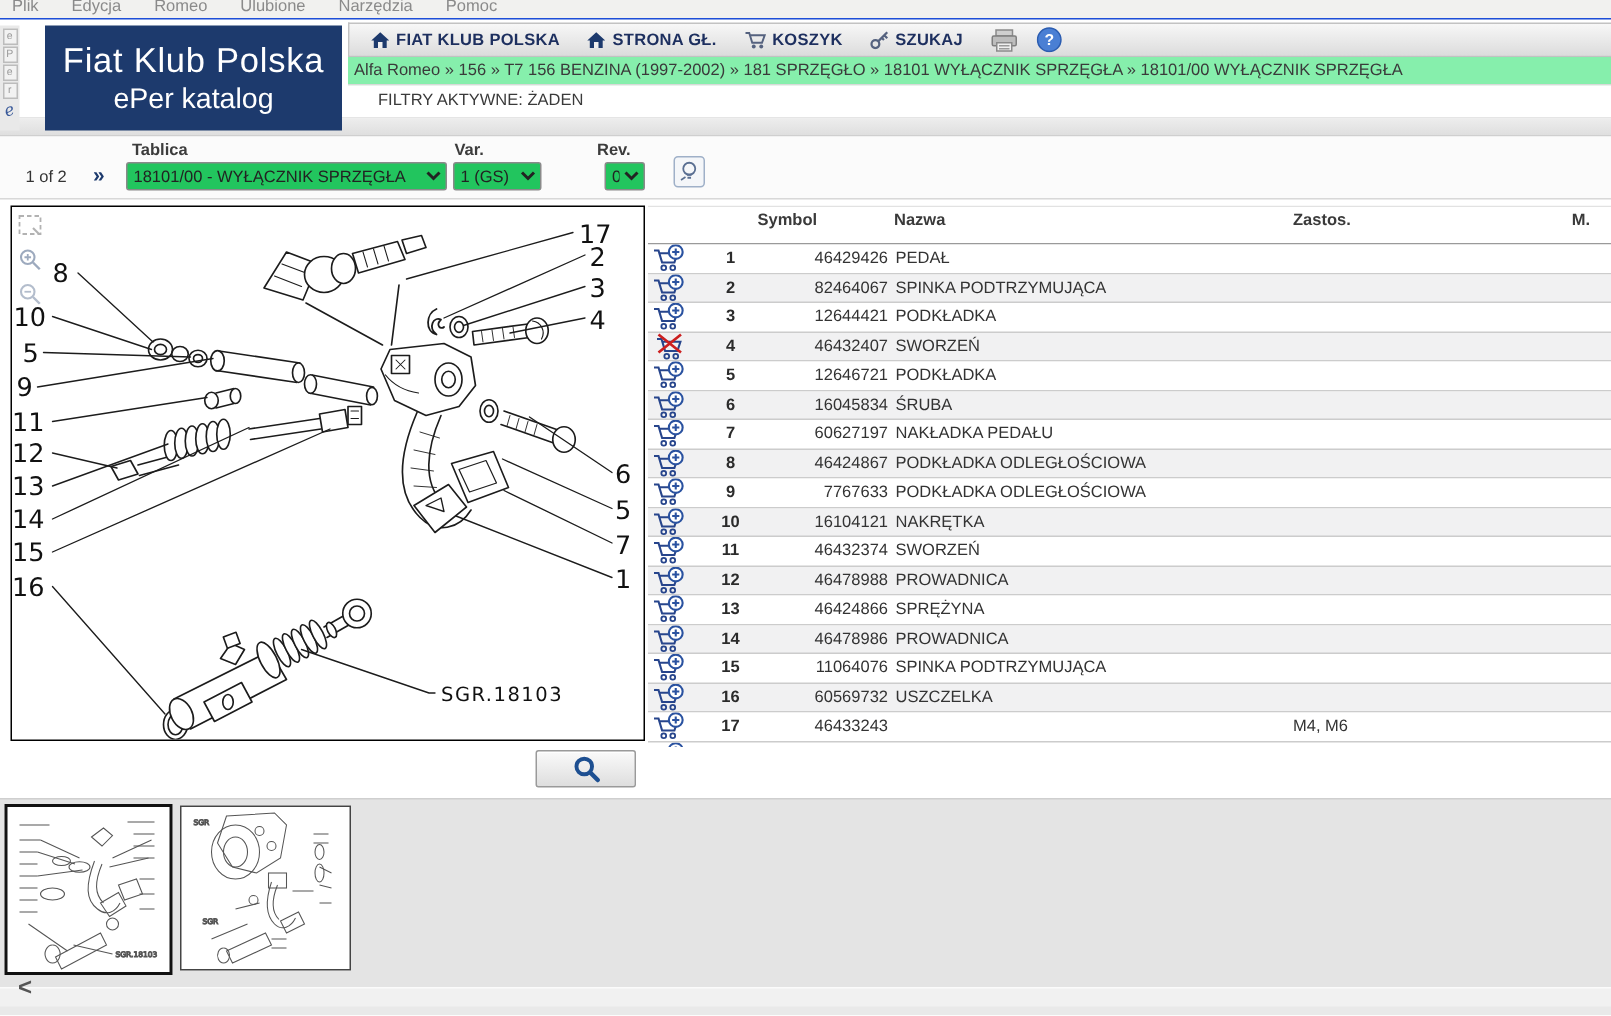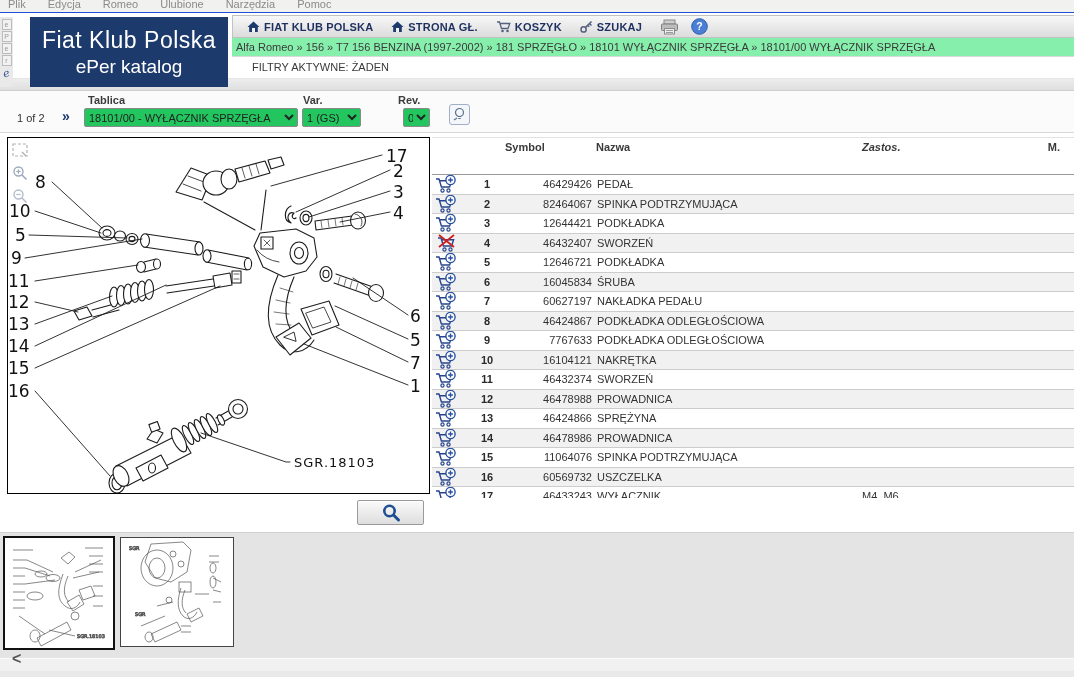--- a/index.html
+++ b/index.html
@@ -63,23 +63,23 @@
   .diagram-svg { position:absolute; left:0; top:0; }
   .callout-text { font-family:"DejaVu Sans", sans-serif; font-size:17px; fill:#111; }
   .sgr-text { font-family:"DejaVu Sans", sans-serif; font-size:13px; fill:#111; letter-spacing:1px;}
 
   .search-btn { position:absolute; left:357px; top:500px; width:67px; height:25px;
     background:linear-gradient(#fafafa,#dedede); border:1px solid #9a9a9a; border-radius:2px;
     display:flex; align-items:center; justify-content:center; cursor:pointer; box-shadow:0 1px 0 #fff inset;}
 
   
   .parts-table { position:absolute; left:432px; top:137px; width:642px; height:361px; overflow:hidden; background:#fff;}
-  .pt-head { position:relative; height:38px; border-top:1px solid #e2e2e2; border-bottom:1px solid #9a9a9a; }
+  .pt-head { position:relative; height:26px; border-top:1px solid #e2e2e2; border-bottom:1px solid #9a9a9a; }
   .pt-head span { position:absolute; top:3px; font-size:11px; font-weight:bold; color:#3a3a3a; }
-  .h-symbol { left:73px; } .h-nazwa { left:164px; } .h-zastos { left:430px;font-style:italic; }
+  .h-symbol { left:73px; } .h-nazwa { left:164px; } .h-zastos { left:430px; }
   .h-m { right:14px; }
   .t-row { position:relative; height:19.5px; border-bottom:1px solid #ccc; background:#fff; cursor:default;}
   .t-row.alt { background:#f1f1f2; }
   .t-cart { position:absolute; left:3px; top:0px; width:24px; height:19px; display:flex; align-items:center; cursor:pointer;}
   .t-lp { position:absolute; left:30px; width:50px; top:3px; text-align:center; font-size:11px; font-weight:bold; color:#2b2b2b;}
   .t-symbol { position:absolute; left:73px; width:87px; top:3px; text-align:right; font-size:11px; color:#333;}
   .t-nazwa { position:absolute; left:165px; width:260px; top:3px; font-size:11px; color:#333; white-space:nowrap;}
   .t-zastos { position:absolute; left:430px; width:160px; top:3px; font-size:11px; color:#333;}
   .t-m { position:absolute; right:10px; width:40px; top:3px; text-align:right; font-size:11px; color:#333;}
   .t-partial { position:relative; height:9px; overflow:hidden; }
@@ -645,21 +645,20 @@
   <svg width="22" height="19" viewBox="0 0 22 19">
     <path d="M1,4 h3 l2.4,8 h8.2 l2,-6.2 h-11.6" fill="none" stroke="#27458c" stroke-width="1.4"></path>
     <circle cx="7.5" cy="15.5" r="1.6" fill="none" stroke="#27458c" stroke-width="1.2"></circle>
     <circle cx="13.5" cy="15.5" r="1.6" fill="none" stroke="#27458c" stroke-width="1.2"></circle>
     <circle cx="15.5" cy="5" r="4.6" fill="#fff" stroke="#2a52a0" stroke-width="1.4"></circle>
     <path d="M15.5,2.6 v4.8 M13.1,5 h4.8" stroke="#2a52a0" stroke-width="1.4"></path>
   </svg>
 </span>
           <span class="t-lp">17</span>
           <span class="t-symbol">46433243</span>
-          <span class="t-nazwa">WYŁĄCZNIK</span>
           <span class="t-zastos">M4, M6</span>
           <span class="t-m"></span>
         </div>
       </div>
     <div class="t-partial">
         <span class="t-cart">
   <svg width="22" height="19" viewBox="0 0 22 19">
     <path d="M1,4 h3 l2.4,8 h8.2 l2,-6.2 h-11.6" fill="none" stroke="#27458c" stroke-width="1.4"></path>
     <circle cx="7.5" cy="15.5" r="1.6" fill="none" stroke="#27458c" stroke-width="1.2"></circle>
     <circle cx="13.5" cy="15.5" r="1.6" fill="none" stroke="#27458c" stroke-width="1.2"></circle>

